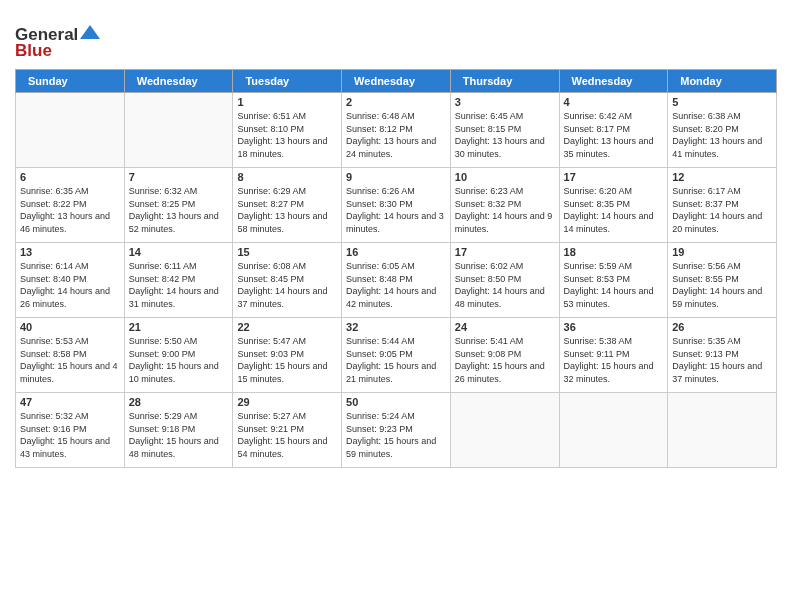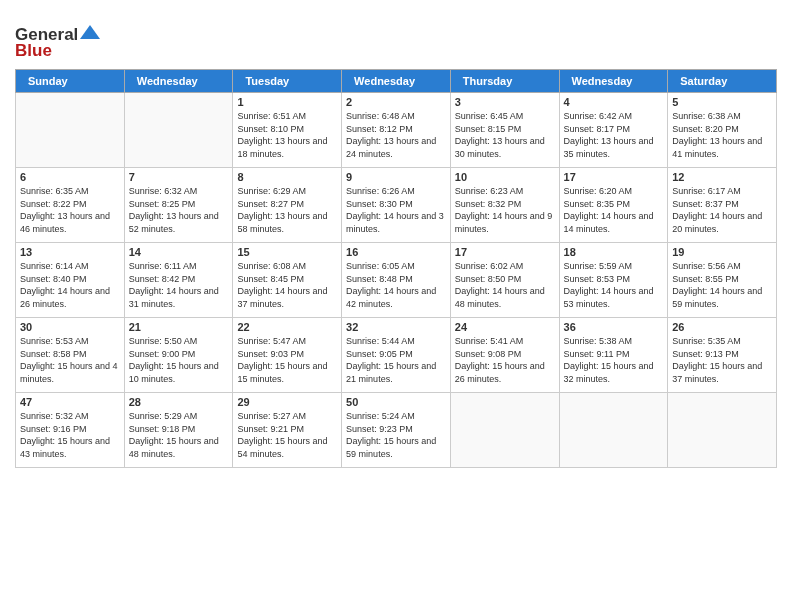--- a/index.html
+++ b/index.html
@@ -101,21 +101,21 @@
 
   <table class="calendar">
     <thead>
       <tr>
       <th>Sunday</th>
           <th>Wednesday</th>
           <th>Tuesday</th>
           <th>Wednesday</th>
           <th>Thursday</th>
           <th>Wednesday</th>
-          <th>Saturday</th>
+          <th>Monday</th>
         </tr>
     </thead>
     <tbody id="calendar-body">
     <tr>
           <td class="empty"></td>
           <td class="empty"></td>
           <td>
             <span class="day-number">1</span>
             <div class="day-info">Sunrise: 6:51 AM<br>Sunset: 8:10 PM<br>Daylight: 13 hours and 18 minutes.</div>
           </td>
@@ -191,21 +191,21 @@
             <span class="day-number">18</span>
             <div class="day-info">Sunrise: 5:59 AM<br>Sunset: 8:53 PM<br>Daylight: 14 hours and 53 minutes.</div>
           </td>
           <td>
             <span class="day-number">19</span>
             <div class="day-info">Sunrise: 5:56 AM<br>Sunset: 8:55 PM<br>Daylight: 14 hours and 59 minutes.</div>
           </td>
         </tr>
         <tr>
           <td>
-            <span class="day-number">30</span>
+            <span class="day-number">40</span>
             <div class="day-info">Sunrise: 5:53 AM<br>Sunset: 8:58 PM<br>Daylight: 15 hours and 4 minutes.</div>
           </td>
           <td>
             <span class="day-number">21</span>
             <div class="day-info">Sunrise: 5:50 AM<br>Sunset: 9:00 PM<br>Daylight: 15 hours and 10 minutes.</div>
           </td>
           <td>
             <span class="day-number">22</span>
             <div class="day-info">Sunrise: 5:47 AM<br>Sunset: 9:03 PM<br>Daylight: 15 hours and 15 minutes.</div>
           </td>

